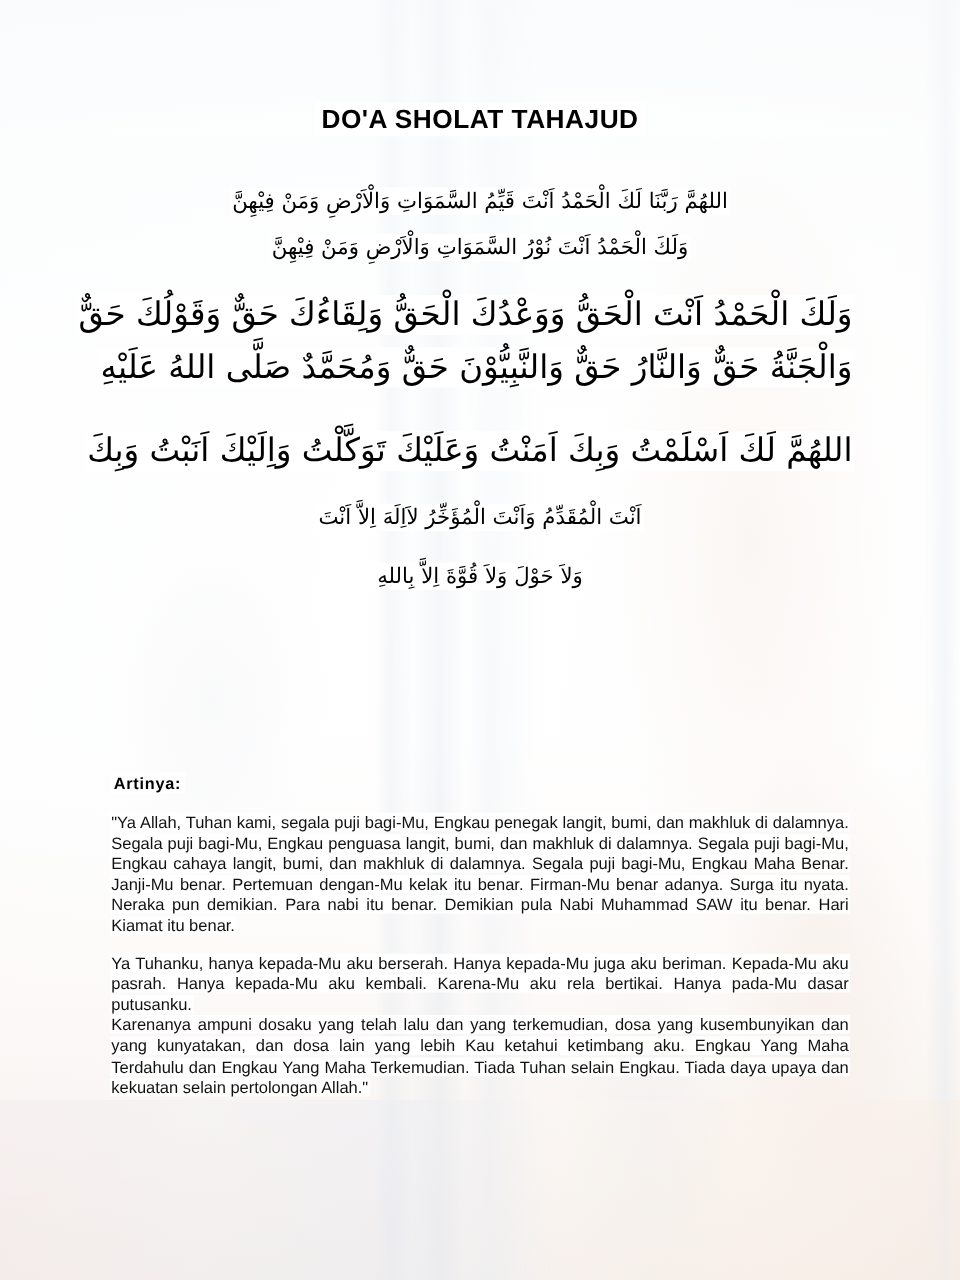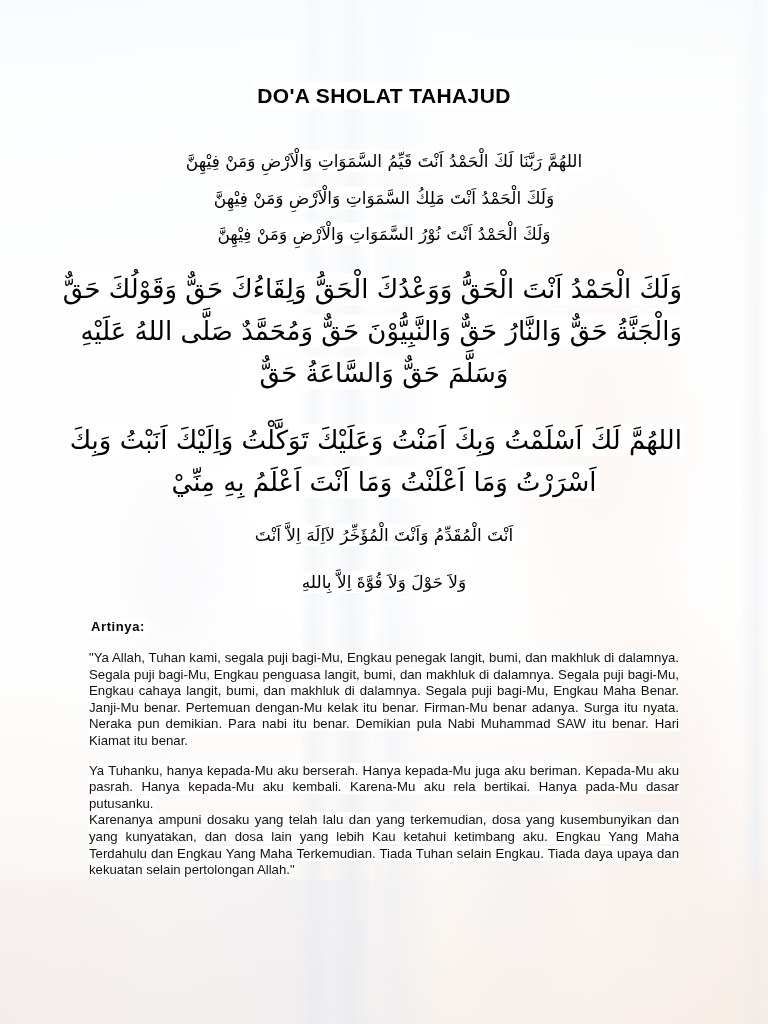--- a/index.html
+++ b/index.html
@@ -207,41 +207,36 @@
     <div class="doc-title">
       <span>DO'A SHOLAT TAHAJUD</span>
     </div>
 
     <div class="arabic-area">
 
       <div class="arabic-block">
         <span class="ln"><i>اللهُمَّ رَبَّنَا لَكَ الْحَمْدُ اَنْتَ قَيِّمُ السَّمَوَاتِ وَالْاَرْضِ وَمَنْ فِيْهِنَّ</i></span>
       </div>
 
-      <div class="arabic-block">
-        <span class="ln"><i>وَلَكَ الْحَمْدُ اَنْتَ مَلِكُ السَّمَوَاتِ وَالْاَرْضِ وَمَنْ فِيْهِنَّ</i></span>
-      </div>
 
       <div class="arabic-block">
         <span class="ln"><i>وَلَكَ الْحَمْدُ اَنْتَ نُوْرُ السَّمَوَاتِ وَالْاَرْضِ وَمَنْ فِيْهِنَّ</i></span>
       </div>
 
       <div class="gap-sm"></div>
 
       <div class="arabic-block wide">
         <span class="ln"><i>وَلَكَ الْحَمْدُ اَنْتَ الْحَقُّ وَوَعْدُكَ الْحَقُّ وَلِقَاءُكَ حَقٌّ وَقَوْلُكَ حَقٌّ</i></span>
         <span class="ln"><i>وَالْجَنَّةُ حَقٌّ وَالنَّارُ حَقٌّ وَالنَّبِيُّوْنَ حَقٌّ وَمُحَمَّدٌ صَلَّى اللهُ عَلَيْهِ</i></span>
-        <span class="ln"><i>وَسَلَّمَ حَقٌّ وَالسَّاعَةُ حَقٌّ</i></span>
       </div>
 
       <div class="gap-md"></div>
 
       <div class="arabic-block wide">
         <span class="ln"><i>اللهُمَّ لَكَ اَسْلَمْتُ وَبِكَ اَمَنْتُ وَعَلَيْكَ تَوَكَّلْتُ وَاِلَيْكَ اَنَبْتُ وَبِكَ</i></span>
-        <span class="ln"><i>اَسْرَرْتُ وَمَا اَعْلَنْتُ وَمَا اَنْتَ اَعْلَمُ بِهِ مِنِّيْ</i></span>
       </div>
 
       <div class="gap-sm"></div>
 
       <div class="arabic-block">
         <span class="ln"><i>اَنْتَ الْمُقَدِّمُ وَاَنْتَ الْمُؤَخِّرُ لاَاِلَهَ اِلاَّ اَنْتَ</i></span>
       </div>
 
       <div class="gap-sm"></div>
 

